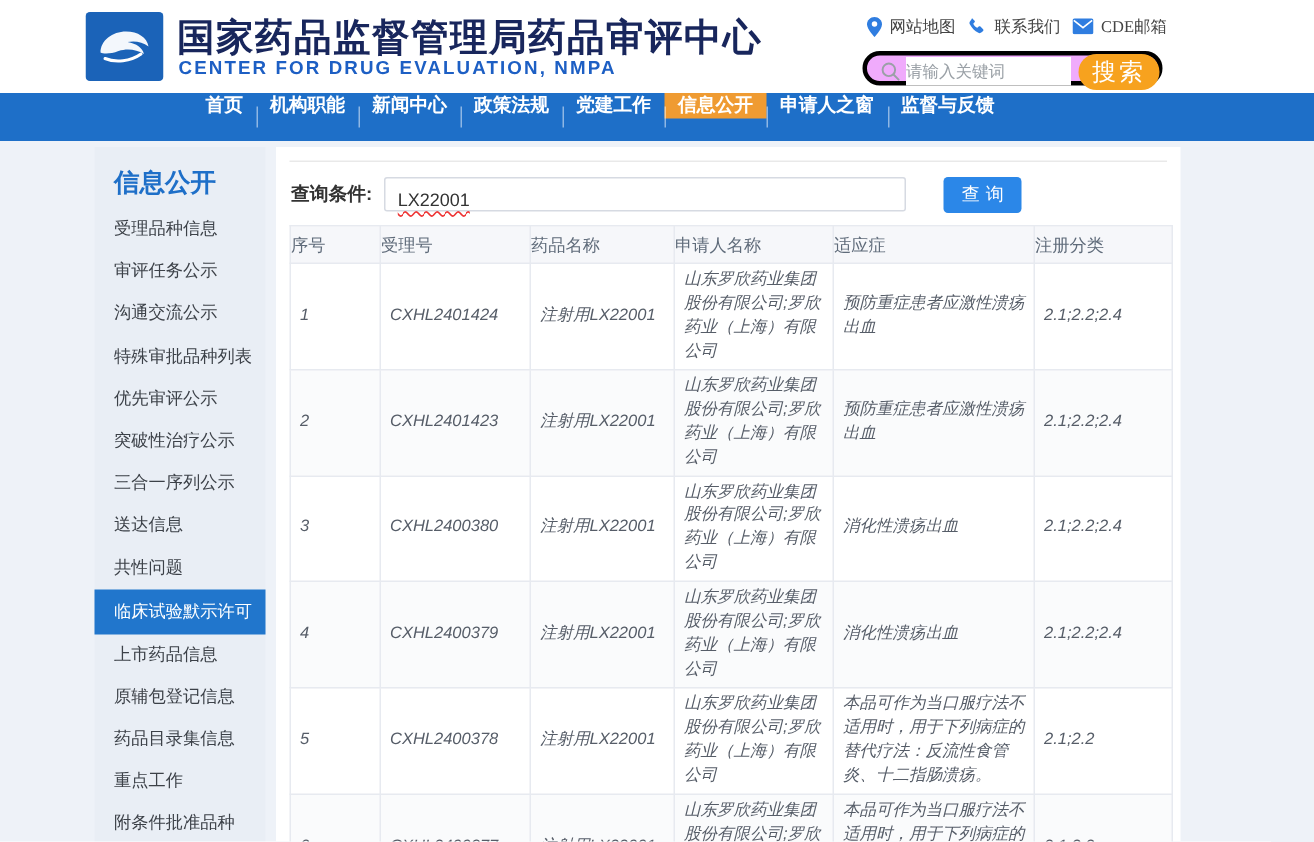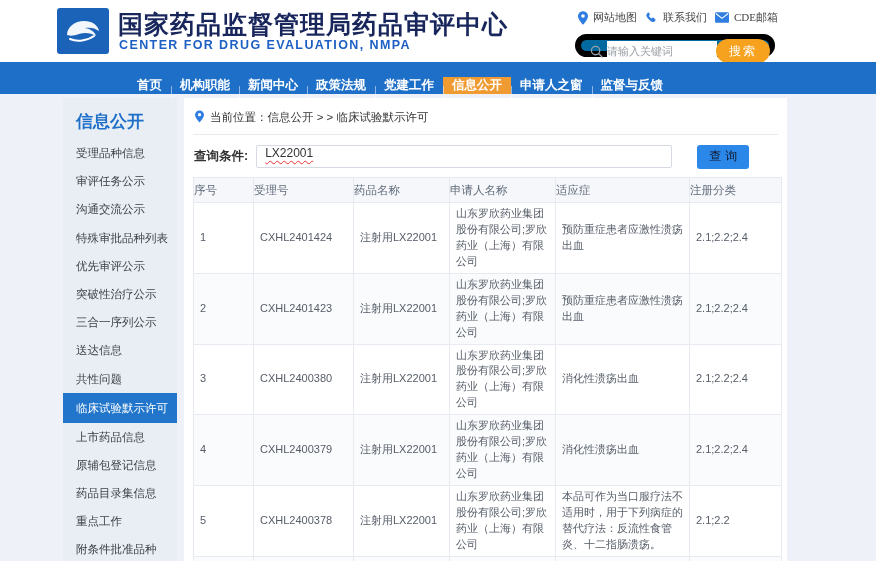--- a/index.html
+++ b/index.html
@@ -10,49 +10,49 @@
     font-family: "Liberation Sans", sans-serif;
   }
   
   .header { position: absolute; left:0; top:0; width:876px; height:62px; background:#fff; }
   .logo { position:absolute; left:57px; top:8px; width:52px; height:46px; cursor:pointer; }
   .site-title { position:absolute; left:118px; top:8px; font-size:25px; font-weight:bold; color:#18265c; letter-spacing:1px; white-space:nowrap; }
   .site-subtitle { position:absolute; left:119px; top:38px; font-size:12.5px; font-weight:bold; color:#1d5fc4; letter-spacing:1.4px; white-space:nowrap; }
   .quick-links { position:absolute; left:578px; top:10px; width:200px; display:flex; justify-content:space-between; align-items:center;font-family:Liberation Serif, serif; }
   .quick-link { display:flex; align-items:center; gap:5px; font-size:11px; color:#444; cursor:pointer; white-space:nowrap; }
   .quick-link svg { display:block; }
-  .searchbar { position:absolute; left:575px; top:34px; width:200px; height:23px; border:6px solid #000000; border-radius:12px; background:#0369a1; }
+  .searchbar { position:absolute; left:575px; top:34px; width:200px; height:23px; border:3px solid #000000; border-radius:12px; background:#f0abfc; }
   .search-glass { position:absolute; left:9px; top:4px; }
   .search-input { position:absolute; left:26px; top:1px; width:110px; height:19px; border:none; outline:none; font-size:11px; color:#333; font-family:"Liberation Sans",sans-serif; }
   .search-input::placeholder { color:#9aa0a6; }
-  .search-btn { position:absolute; right:-1px; top:-1px; width:54px; height:24px; border:none; border-radius:12px; background:#f7a21e; color:#fff; font-size:12px; letter-spacing:2px; cursor:pointer; font-family:"Liberation Sans",sans-serif; }
-  
-  .nav { position:absolute; left:0; top:62px; width:876px; height:32px; background:#1e6fc8; display:flex; align-items:flex-end; padding-left:128px; }
+  .search-btn { position:absolute; right:-1px; top:-1px; width:54px; height:24px; border:none; border-radius:12px; background:#f7a21e; color:#fff; font-size:16px; letter-spacing:2px; cursor:pointer; font-family:"Liberation Sans",sans-serif; }
+  
+  .nav { position:absolute; left:0; top:62px; width:876px; height:32px; background:#1e6fc8; display:flex; align-items:flex-start; padding-left:128px; }
   .nav-item { display:flex; align-items:center; padding:0 9px; color:#fff; font-size:12.5px; font-weight:bold; position:relative; cursor:pointer; white-space:nowrap; }
   .nav-item + .nav-item::before { content:""; position:absolute; left:0; top:9px; height:14px; border-left:1px solid rgba(255,255,255,.5); }
   .nav-item.active { background:#ef9b32; }
   
   .sidebar { position:absolute; left:63px; top:98px; width:114px; height:463px; background:#e9eef5; }
   .side-title { padding:12px 0 6px 13px; font-size:17px; font-weight:bold; color:#1e6fc8; }
   .side-item { height:28.2px; line-height:28.2px; padding-left:13px; font-size:11.5px; color:#3c4148; cursor:pointer; white-space:nowrap; }
   .side-item.active { background:#2176cc; color:#fff; height:30px; line-height:30px; }
   
   .main { position:absolute; left:184px; top:98px; width:603px; height:463px; background:#fff; padding:0 9px; }
   .breadcrumb { display:flex; align-items:center; gap:6px; padding-top:12px; font-size:11.5px; color:#333; margin-left:2px; }
   .bc-divider { margin-top:9px; border-bottom:1px solid #e9e9e9; }
   .query-row { margin-top:9px; display:flex; align-items:center; height:25px; }
   .query-label { font-size:12.5px; font-weight:bold; color:#333; margin-left:1px; white-space:nowrap; }
-  .query-input { margin-left:8px; width:416px; height:23px; border:1px solid #d6dae2; border-radius:2px; display:flex; align-items:flex-start; padding-left:8px; font-size:12px; color:#333; background:#fff; cursor:text; }
+  .query-input { margin-left:8px; width:348px; height:23px; border:1px solid #d6dae2; border-radius:2px; display:flex; align-items:flex-end; padding-left:8px; font-size:12px; color:#333; background:#fff; cursor:text; }
   .query-input span { text-decoration: underline wavy #e33 1px; text-underline-offset:3px; }
-  .query-btn { margin-left:25px; width:52px; height:24px; background:#2b87e8; color:#0f172a; font-size:12px; border:none; border-radius:3px; letter-spacing:4px; text-indent:4px; cursor:pointer; font-family:Liberation Sans, sans-serif; }
+  .query-btn { margin-left:25px; width:52px; height:24px; background:#2b87e8; color:#ffffff; font-size:12px; border:none; border-radius:3px; letter-spacing:4px; text-indent:4px; cursor:pointer; font-family:Liberation Sans, sans-serif; }
   
   table { margin-top:8px; border-collapse:collapse; width:588px; table-layout:fixed; }
   th, td { border:1px solid #e7eaf0; text-align:left; vertical-align:middle; }
   th { background:#f6f7fa; height:25px; font-size:11.5px; color:#5f6b7a; font-weight:normal; }
-  td { font-size:11px; color:#565d68; padding:3px 6px; line-height:1.45; word-break:break-all; }
+  td { font-size:11px; color:#565d68; padding:3px 6px; line-height:1.45; word-break:break-all;font-style:italic; }
   tbody tr:nth-child(even) { background:#fafbfc; }
   tbody tr:nth-child(-n+4) { height:48px; }
   tbody tr:nth-child(n+5) { height:71px; }
   col.c1{width:60px} col.c2{width:100px} col.c3{width:96px} col.c4{width:106px} col.c5{width:134px} col.c6{width:92px}
 </style>
 </head>
 <body>
 
 <div class="header">
   <span class="logo">
@@ -132,29 +132,20 @@
       <div class="side-item active">临床试验默示许可</div>
       <div class="side-item">上市药品信息</div>
       <div class="side-item">原辅包登记信息</div>
       <div class="side-item">药品目录集信息</div>
       <div class="side-item">重点工作</div>
       <div class="side-item">附条件批准品种</div>
     </div>
 </div>
 
 <div class="main">
-  <div class="breadcrumb">
-    <span>
-      <svg width="9" height="13" viewBox="0 0 12 16">
-          <path d="M6 0C2.7 0 0 2.6 0 5.8 0 10 6 16 6 16s6-6 6-10.2C12 2.6 9.3 0 6 0z" fill="#2f7de0"></path>
-          <circle cx="6" cy="5.6" r="2.2" fill="#fff"></circle>
-        </svg>
-    </span>
-    <span>当前位置：信息公开 &gt; &gt; 临床试验默示许可</span>
-  </div>
   <div class="bc-divider"></div>
 
   <div class="query-row">
     <span class="query-label">查询条件:</span>
     <div class="query-input">
       <span>LX22001</span>
     </div>
     <button class="query-btn">查询</button>
   </div>
 

